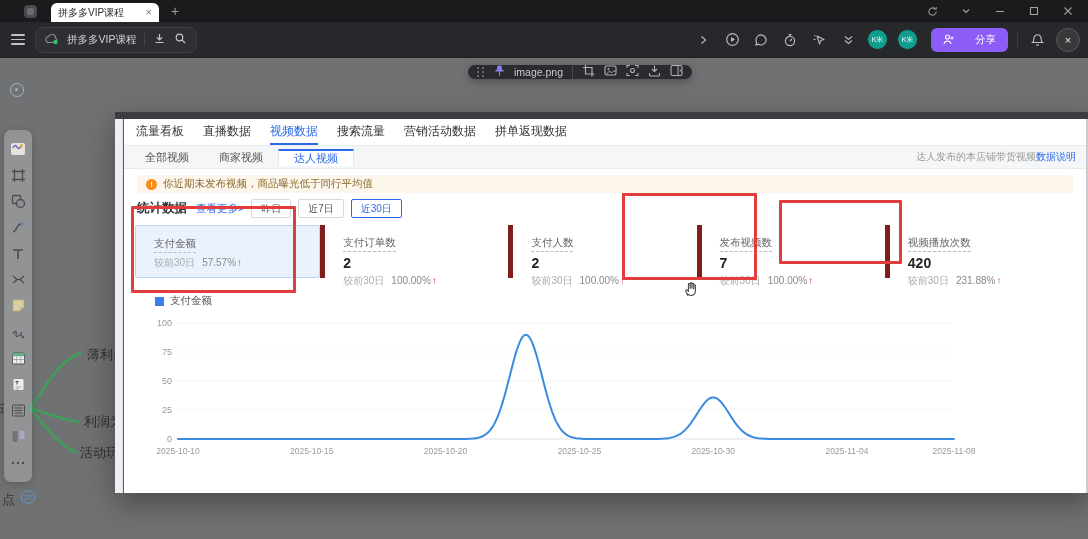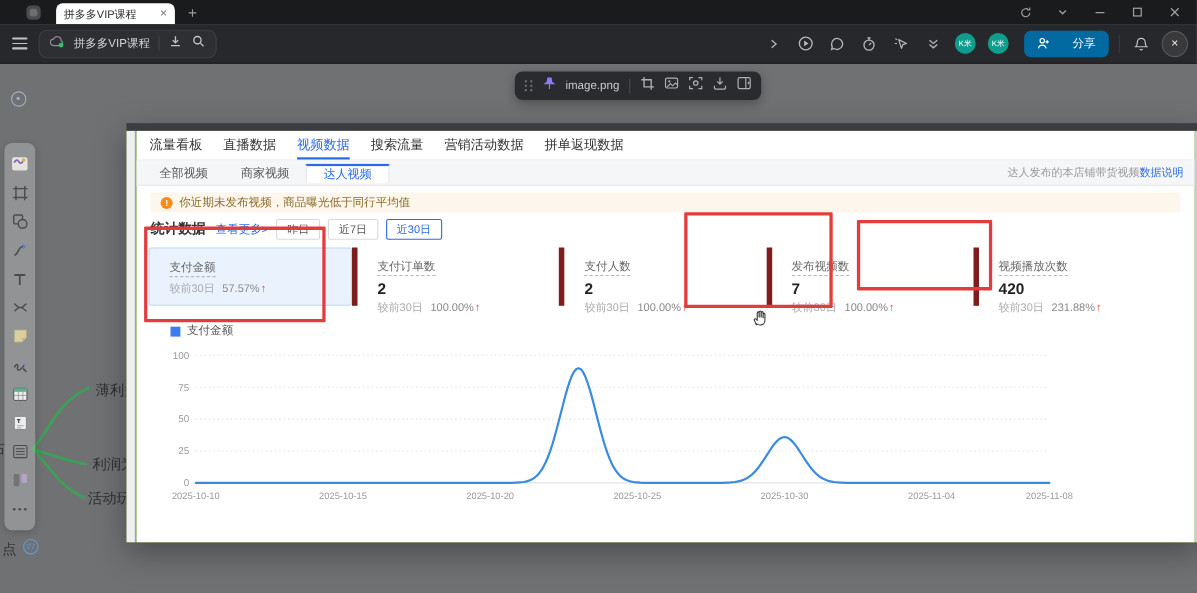--- a/index.html
+++ b/index.html
@@ -19,41 +19,41 @@
   
   .toolbar { position:absolute; top:22px; left:0; width:1088px; height:36px; background:#27282b; display:flex; align-items:center; z-index:50; border-bottom:1px solid #1f2022; }
   .hamburger { width:14px; margin-left:11px; display:flex; flex-direction:column; gap:3px; }
   .hamburger i { display:block; height:1.5px; background:#c2c3c5; border-radius:1px; }
   .doc-pill { margin-left:10px; height:26px; border:1px solid #3d3e41; background:#2e2f32; border-radius:8px; display:flex; align-items:center; padding:0 9px; gap:8px; }
   .doc-title { font-size:10.5px; color:#d2d3d5; }
   .pill-sep { width:1px; height:13px; background:#444548; }
   .tb-right { margin-left:auto; display:flex; align-items:center; gap:9px; padding-right:8px; }
   .tb-icon { width:20px; height:20px; display:flex; align-items:center; justify-content:center; }
   .avatar { width:21px; height:21px; border-radius:50%; background:#0f9d8d; color:#fff; font-size:7px; display:flex; align-items:center; justify-content:center; border:1.5px solid #27282b; }
-  .share-btn { height:24px; background:#0369a1; border-radius:6px; color:#fff; font-size:10.5px; display:flex; align-items:center; gap:20px; padding:0 12px; margin-left:4px; }
+  .share-btn { height:24px; background:#8b5cf6; border-radius:6px; color:#fff; font-size:10.5px; display:flex; align-items:center; gap:20px; padding:0 12px; margin-left:4px; }
   .tb-sep { width:1px; height:16px; background:#3c3d40; }
   .close-avatar { width:24px; height:24px; border-radius:50%; background:#39393c; border:1px solid #58595c; color:#e8e8e8; font-size:11px; display:flex; align-items:center; justify-content:center; }
 
   
   .canvas { position:absolute; top:58px; left:0; width:1088px; height:481px; background:#707173; }
   .canvas-badge { position:absolute; left:10px; top:25px; width:14px; height:14px; border-radius:50%; border:1.5px solid rgba(190,210,230,.65); }
   .canvas-badge:after { content:""; position:absolute; left:4px; top:4px; width:3px; height:3px; border-radius:50%; background:rgba(190,210,230,.65); }
   .mindmap-svg { position:absolute; left:0; top:0; z-index:1; }
   .note-text { position:absolute; font-size:13px; color:#2e2f30; z-index:1; white-space:nowrap; }
   .edge-char { position:absolute; left:-7px; top:341px; font-size:13px; color:#333437; z-index:1; }
   .bl-label { position:absolute; left:2px; top:433px; font-size:13px; color:#333437; z-index:16; }
   .bl-badge { position:absolute; left:21px; top:432px; width:14px; height:14px; border-radius:50%; border:1.5px solid #5b9bd5; color:#5b9bd5; font-size:7px; display:flex; align-items:center; justify-content:center; z-index:16; }
 
   
   .tool-panel { position:absolute; left:4px; top:72px; width:28px; height:352px; background:rgba(255,255,255,.24); border-radius:7px; z-index:15;
                 display:flex; flex-direction:column; align-items:center; justify-content:space-around; padding:6px 0; box-shadow:0 2px 8px rgba(0,0,0,.18); }
   .tool { width:18px; height:18px; display:flex; align-items:center; justify-content:center; opacity:.85; }
 
   
-  .img-toolbar { position:absolute; left:468px; top:7px; height:26px; background:rgba(40,41,45,.96); border-radius:7px; display:flex; align-items:center; padding:0 9px; gap:9px; z-index:40; box-shadow:0 3px 10px rgba(0,0,0,.3); }
+  .img-toolbar { position:absolute; left:468px; top:7px; height:14px; background:rgba(40,41,45,.96); border-radius:7px; display:flex; align-items:center; padding:0 9px; gap:9px; z-index:40; box-shadow:0 3px 10px rgba(0,0,0,.3); }
   .drag-dots { display:grid; grid-template-columns:3px 3px; gap:2px; }
   .drag-dots i { width:2px; height:2px; border-radius:50%; background:#77787b; }
   .img-name { font-size:10.5px; color:#c9cacd; }
   .itb-sep { width:1px; height:13px; background:#4a4b4f; }
 
   
   .dashboard { position:absolute; left:115px; top:54px; width:977px; height:381px; background:#4d7c0f; z-index:10; box-shadow:0 10px 28px rgba(0,0,0,.35); }
   .dash-topstrip { position:absolute; top:0; left:0; right:0; height:7px; background:#3c3d40; }
   .dash-leftstrip { position:absolute; top:7px; left:0; bottom:0; width:8px; background:#edeff2; border-right:1px solid #dcdee1; }
   .dash-scrollbar { position:absolute; top:7px; right:0; bottom:0; width:6px; background:#c9cbce; }

